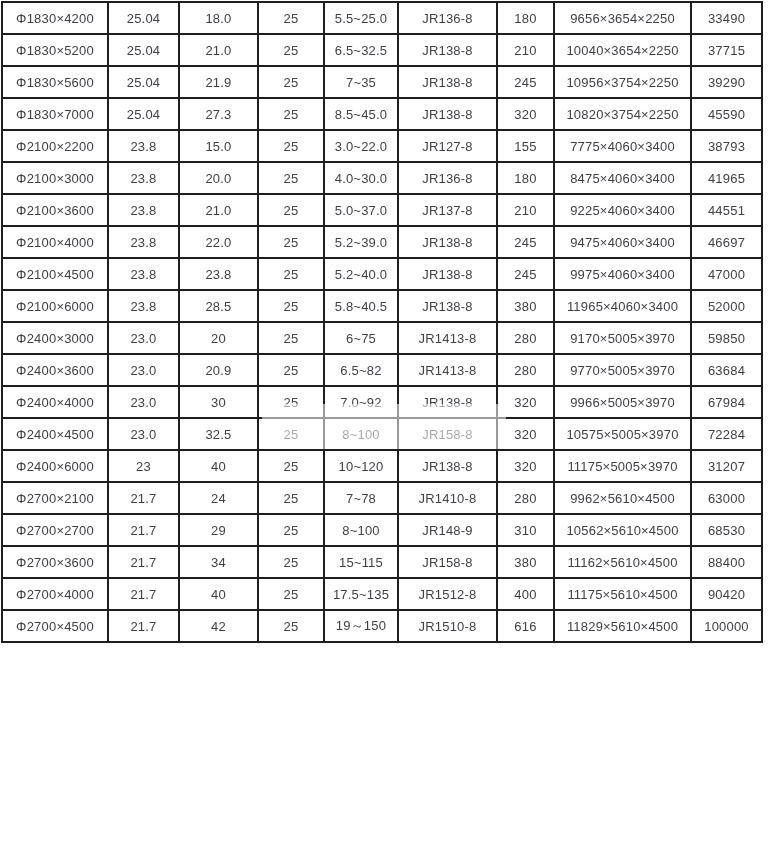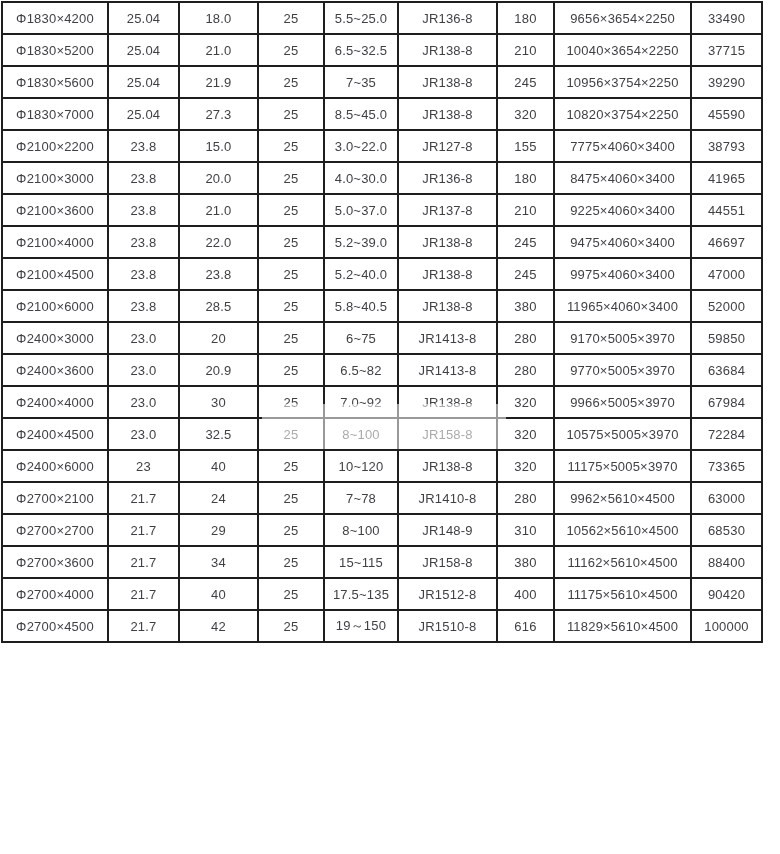--- a/index.html
+++ b/index.html
@@ -231,21 +231,21 @@
         </tr>
         <tr>
           <td>Φ2400×6000</td>
           <td>23</td>
           <td>40</td>
           <td>25</td>
           <td>10~120</td>
           <td>JR138-8</td>
           <td>320</td>
           <td>11175×5005×3970</td>
-          <td>73365</td>
+          <td>31207</td>
         </tr>
         <tr>
           <td>Φ2700×2100</td>
           <td>21.7</td>
           <td>24</td>
           <td>25</td>
           <td>7~78</td>
           <td>JR1410-8</td>
           <td>280</td>
           <td>9962×5610×4500</td>

